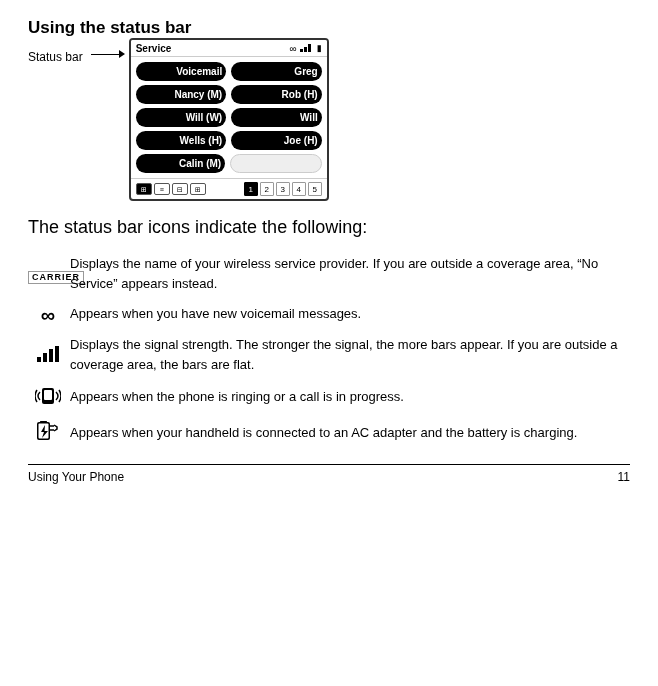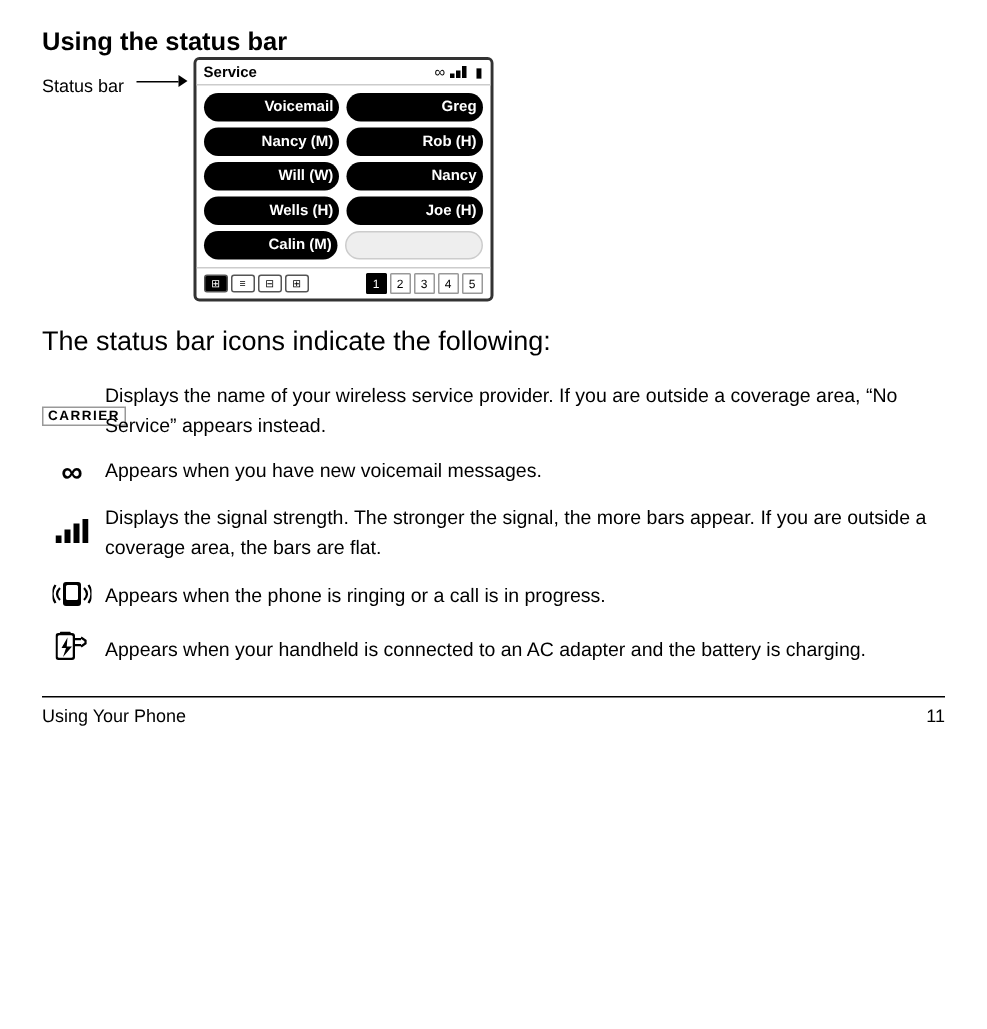--- a/index.html
+++ b/index.html
@@ -254,21 +254,21 @@
       <div class="contact-row">
         <div class="contact-btn">Voicemail</div>
         <div class="contact-btn">Greg</div>
       </div>
       <div class="contact-row">
         <div class="contact-btn">Nancy (M)</div>
         <div class="contact-btn">Rob (H)</div>
       </div>
       <div class="contact-row">
         <div class="contact-btn">Will (W)</div>
-        <div class="contact-btn">Nancy</div>
+        <div class="contact-btn">Will</div>
       </div>
       <div class="contact-row">
         <div class="contact-btn">Wells (H)</div>
         <div class="contact-btn">Joe (H)</div>
       </div>
       <div class="contact-row">
         <div class="contact-btn">Calin (M)</div>
         <div class="contact-btn empty"></div>
       </div>
     </div>

